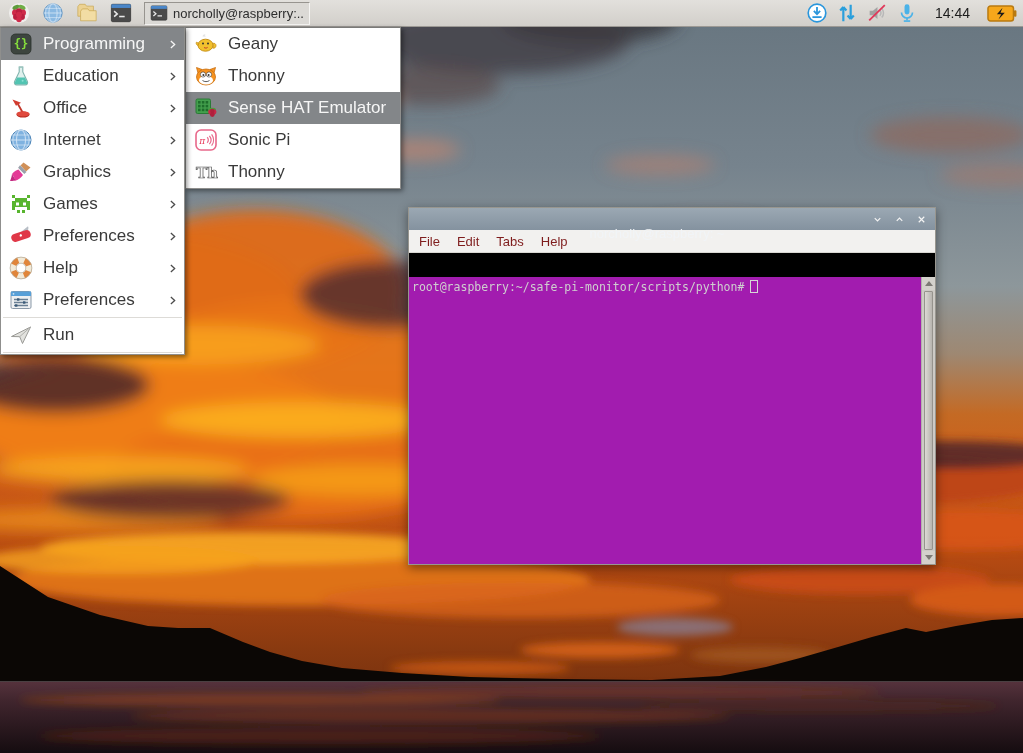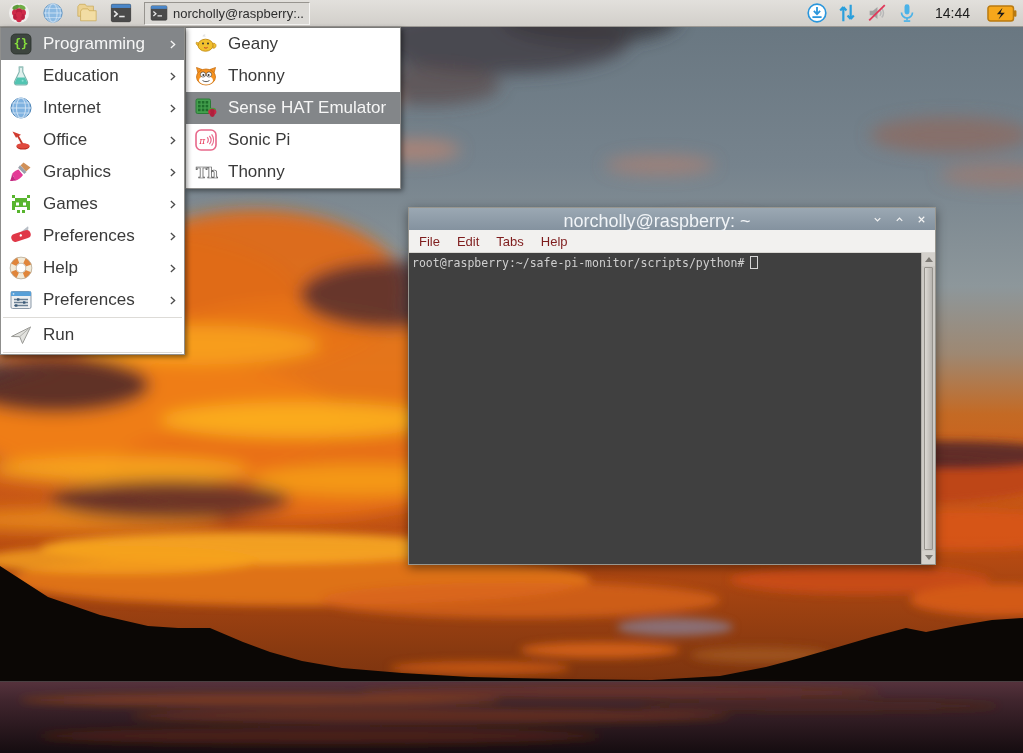--- a/index.html
+++ b/index.html
@@ -45,30 +45,30 @@
   .mi-chev { width:13px; height:13px; flex:0 0 13px; color:#4c4c4c; }
   .menu-item.selected { background:#838689; }
   .menu-item.selected .mi-label, .menu-item.selected .mi-chev { color:#f6f6f6; }
   .menu-sep { height:1px; background:#dddbd7; margin:1px 2px; }
 
   
   .terminal { position:absolute; left:408px; top:207px; width:528px; height:358px; z-index:20;
     display:flex; flex-direction:column; border:1px solid #98968f;
     box-shadow:0 3px 10px rgba(0,0,0,.45); background:#000; }
   .titlebar { position:relative; flex:0 0 22px; background:linear-gradient(#9ba8b3,#84929f); }
-  .title { position:absolute; left:40px; right:70px; top:2px; line-height:22px; text-align:center;
-    color:#f1f4f7; font-size:18px; white-space:nowrap; overflow:hidden; }
+  .title { position:absolute; left:40px; right:70px; top:15px; line-height:22px; text-align:center;
+    color:#f1f4f7; font-size:13px; white-space:nowrap; overflow:hidden; }
   .controls { position:absolute; right:8px; top:0; height:22px; display:flex;
     align-items:center; gap:11px; }
   .ctrl { width:11px; height:11px; color:#f4f4f4; background:transparent; border:none;
     padding:0; cursor:pointer; }
   .menubar { flex:0 0 23px; background:#f2f1ef; border-bottom:1px solid #d9d7d3;
     display:flex; align-items:center; gap:17px; padding:0 10px; }
   .menubar .mb-item { font-size:13px; color:#7f1d1d; cursor:pointer; }
-  .term-body { flex:1; display:flex; background:#404040; min-height:0; }
+  .term-body { flex:1; display:flex; background:#a21caf; min-height:0;margin-top:24px; }
   .term-text { flex:1; padding:3px 0 0 3px; font-family:"DejaVu Sans Mono", monospace;
     font-size:11.5px; line-height:15px; color:#cfcfcf; white-space:pre; overflow:hidden; }
   .cursor { display:inline-block; width:8px; height:13px; border:1px solid #d6d6d6;
     vertical-align:-2px; margin-left:6px; }
   .term-scroll { flex:0 0 14px; background:#cdcac5; border-left:1px solid #b3b0ab;
     display:flex; flex-direction:column; }
   .scroll-btn { height:13px; display:flex; align-items:center; justify-content:center;
     background:#d4d1cc; border:none; cursor:pointer; padding:0; }
   .arr-up { width:0; height:0; border-left:4px solid transparent; border-right:4px solid transparent;
     border-bottom:5px solid #7d7a75; }
@@ -307,45 +307,45 @@
         <span class="mi-label">Education</span>
         <span class="mi-chev">
           <svg viewBox="0 0 24 24">
             <path d="M9 5.5l7 6.5-7 6.5" fill="none" stroke="currentColor" stroke-width="2.4"></path>
           </svg>
         </span>
       </div>
       <div class="menu-item">
         <span class="mi-icon">
           <svg viewBox="0 0 24 24">
+            <path d="M3.5 3.5l8.5 3.2-5 3z" fill="#d23b2f"></path>
+            <path d="M9 8.2l4.5 8" stroke="#c2362a" stroke-width="1.8"></path>
+            <ellipse cx="14" cy="18.6" rx="6.5" ry="3" fill="#b92d22"></ellipse>
+            <ellipse cx="14" cy="17.8" rx="6.5" ry="2.6" fill="#e04a3e"></ellipse>
+          </svg>
+        </span>
+        <span class="mi-label">Office</span>
+        <span class="mi-chev">
+          <svg viewBox="0 0 24 24">
+            <path d="M9 5.5l7 6.5-7 6.5" fill="none" stroke="currentColor" stroke-width="2.4"></path>
+          </svg>
+        </span>
+      </div>
+      <div class="menu-item">
+        <span class="mi-icon">
+          <svg viewBox="0 0 24 24">
             <circle cx="12" cy="12" r="10" fill="#7fb2e0" stroke="#4f86b8" stroke-width="1"></circle>
             <ellipse cx="12" cy="12" rx="4.5" ry="10" fill="none" stroke="#cfe2f4" stroke-width="1"></ellipse>
             <ellipse cx="12" cy="12" rx="8.2" ry="10" fill="none" stroke="#cfe2f4" stroke-width="0.8"></ellipse>
             <line x1="2" y1="12" x2="22" y2="12" stroke="#cfe2f4" stroke-width="1"></line>
             <line x1="3.3" y1="7" x2="20.7" y2="7" stroke="#cfe2f4" stroke-width="0.8"></line>
             <line x1="3.3" y1="17" x2="20.7" y2="17" stroke="#cfe2f4" stroke-width="0.8"></line>
           </svg>
         </span>
         <span class="mi-label">Internet</span>
-        <span class="mi-chev">
-          <svg viewBox="0 0 24 24">
-            <path d="M9 5.5l7 6.5-7 6.5" fill="none" stroke="currentColor" stroke-width="2.4"></path>
-          </svg>
-        </span>
-      </div>
-      <div class="menu-item">
-        <span class="mi-icon">
-          <svg viewBox="0 0 24 24">
-            <path d="M3.5 3.5l8.5 3.2-5 3z" fill="#d23b2f"></path>
-            <path d="M9 8.2l4.5 8" stroke="#c2362a" stroke-width="1.8"></path>
-            <ellipse cx="14" cy="18.6" rx="6.5" ry="3" fill="#b92d22"></ellipse>
-            <ellipse cx="14" cy="17.8" rx="6.5" ry="2.6" fill="#e04a3e"></ellipse>
-          </svg>
-        </span>
-        <span class="mi-label">Office</span>
         <span class="mi-chev">
           <svg viewBox="0 0 24 24">
             <path d="M9 5.5l7 6.5-7 6.5" fill="none" stroke="currentColor" stroke-width="2.4"></path>
           </svg>
         </span>
       </div>
       <div class="menu-item">
         <span class="mi-icon">
           <svg viewBox="0 0 24 24">
             <path d="M14.5 2.5l7 5-4.5 4-5.5-6z" fill="#d09058"></path>

